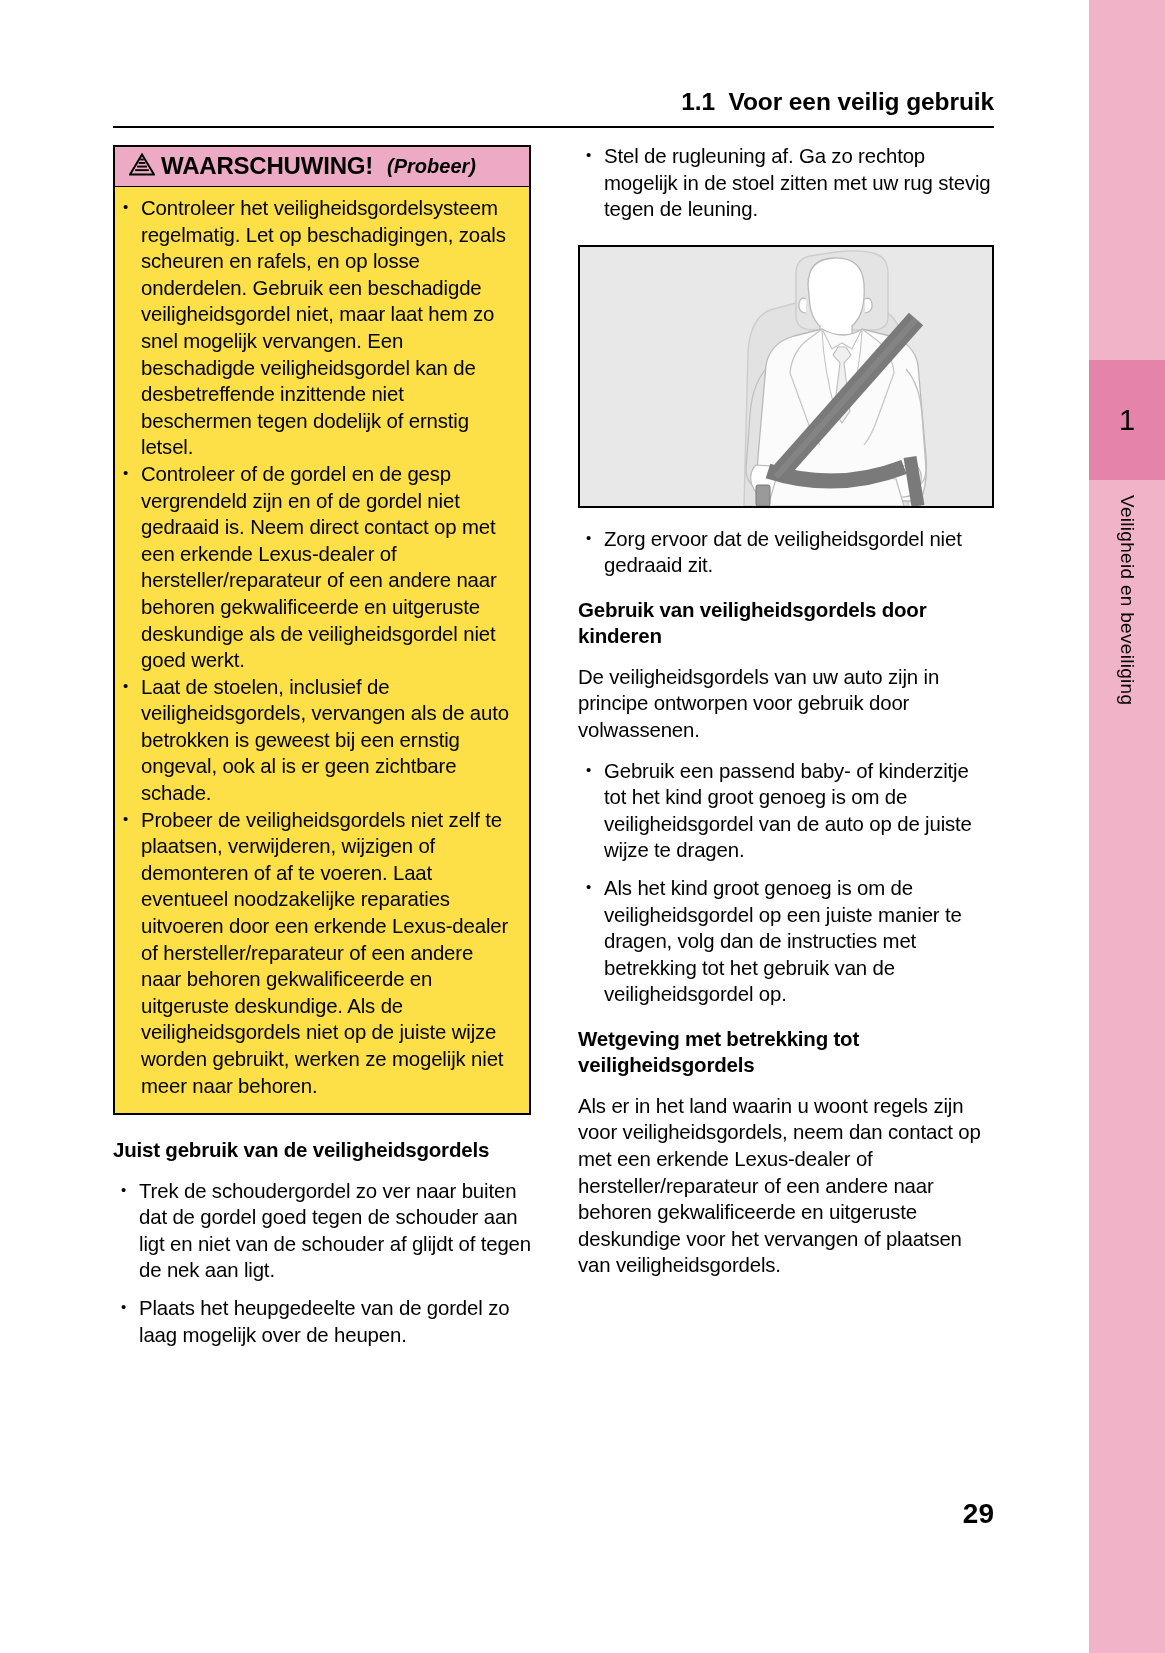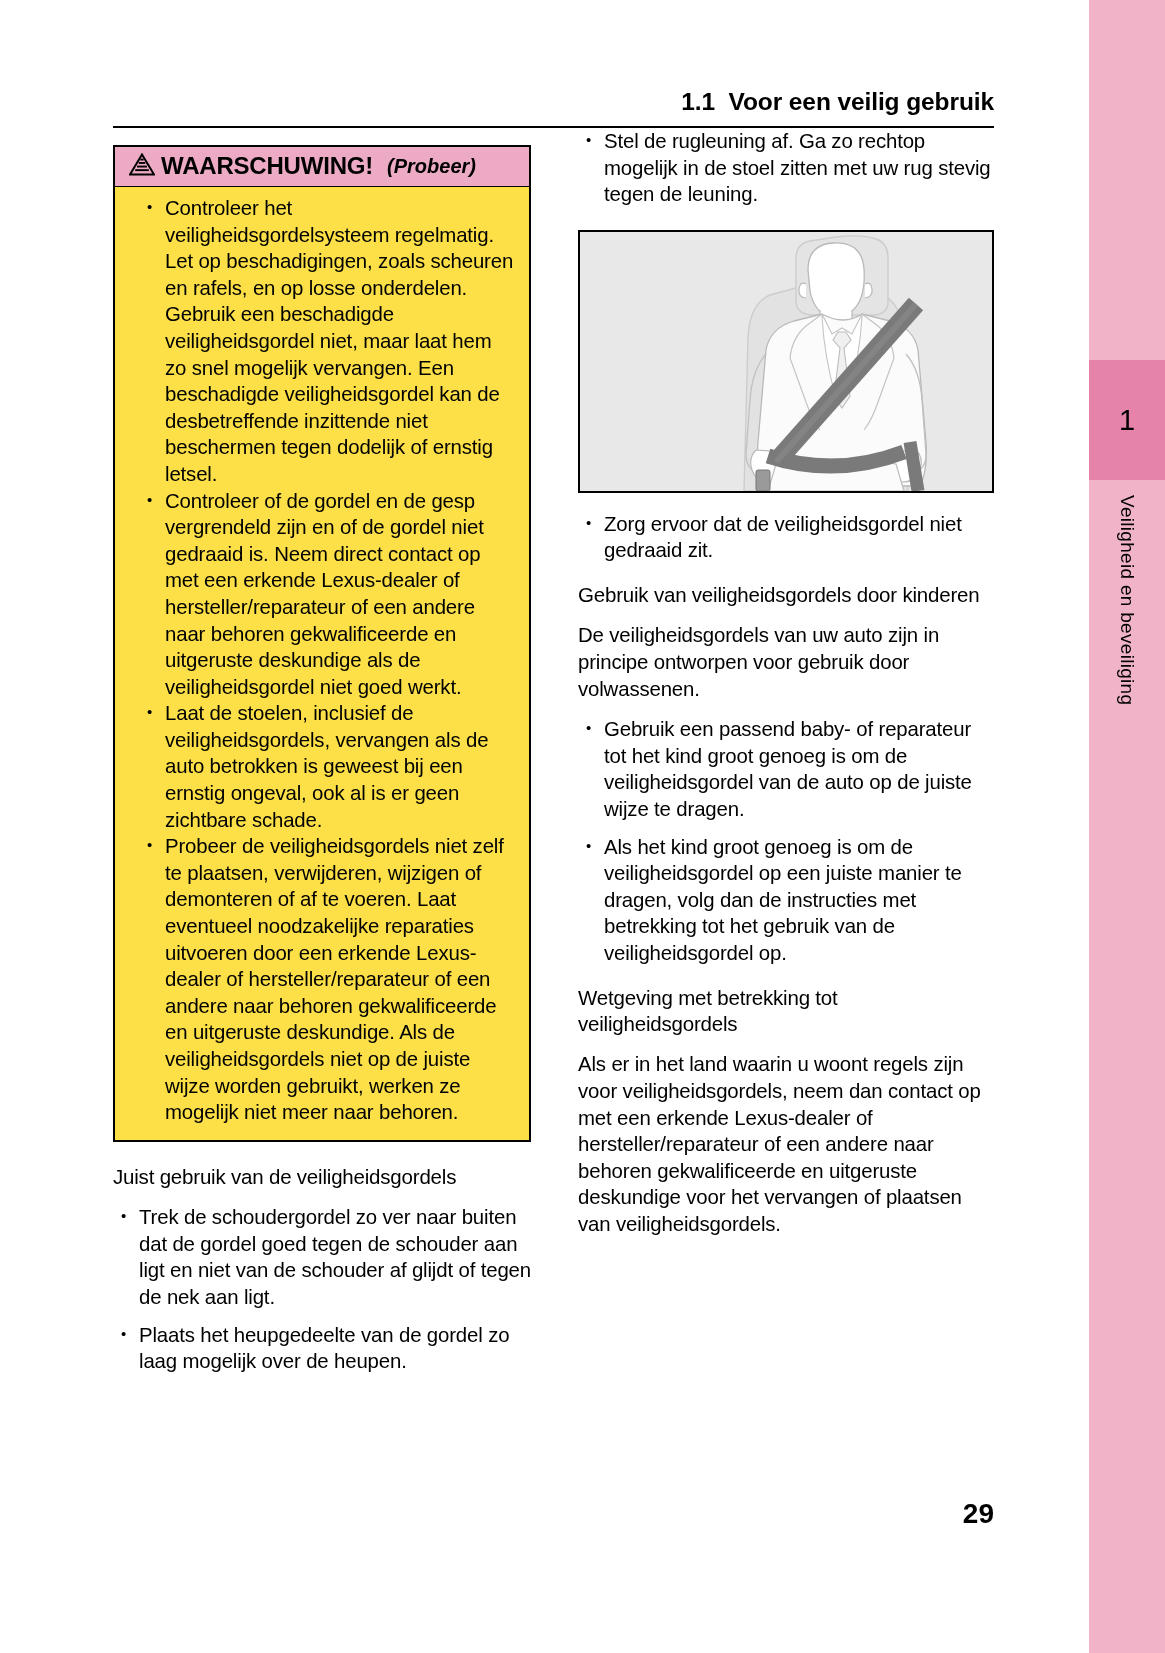--- a/index.html
+++ b/index.html
@@ -107,21 +107,21 @@
   
   .col-left {
     position: absolute;
     left: 113px;
     top: 145px;
     width: 418px;
   }
   .col-right {
     position: absolute;
     left: 578px;
-    top: 128px;
+    top: 143px;
     width: 416px;
   }
 
   
   .warn-box {
     border: 2px solid #000;
     box-sizing: border-box;
     background: #fde047;
   }
   .warn-head {
@@ -137,21 +137,21 @@
     font-weight: bold;
     letter-spacing: -0.2px;
   }
   .warn-cont {
     font-size: 20px;
     font-weight: bold;
     font-style: italic;
     margin-left: 8px;
   }
   .warn-body {
-    padding: 8px 12px 14px 24px;
+    padding: 8px 12px 14px 0;
   }
 
   ul.bullets {
     list-style: none;
     margin: 0;
     padding: 0;
   }
   ul.bullets li {
     position: relative;
     padding-left: 26px;
@@ -171,21 +171,21 @@
   
   .para {
     font-size: 20.4px;
     line-height: 26.6px;
     letter-spacing: -0.15px;
     margin: 0;
   }
   h3.subhead {
     font-size: 20.5px;
     line-height: 26.4px;
-    font-weight: normal;
+    font-weight: bold;
     margin: 0;
     letter-spacing: -0.2px;
   }
 
   .block-gap-18 { height: 18px; }
   .block-gap-14 { height: 14px; }
   .block-gap-22 { height: 22px; }
 
   
   .figure {
@@ -312,21 +312,21 @@
 
     <h3 class="subhead">Gebruik van veiligheidsgordels door kinderen</h3>
 
     <div class="block-gap-14"></div>
 
     <p class="para">De veiligheidsgordels van uw auto zijn in principe ontworpen voor gebruik door volwassenen.</p>
 
     <div class="block-gap-14"></div>
 
     <ul class="bullets">
-      <li>Gebruik een passend baby- of reparateur tot het kind groot genoeg is om de veiligheidsgordel van de auto op de juiste wijze te dragen.</li>
+      <li>Gebruik een passend baby- of kinderzitje tot het kind groot genoeg is om de veiligheidsgordel van de auto op de juiste wijze te dragen.</li>
       <li style="margin-top:11px">Als het kind groot genoeg is om de veiligheidsgordel op een juiste manier te dragen, volg dan de instructies met betrekking tot het gebruik van de veiligheidsgordel op.</li>
     </ul>
 
     <div class="block-gap-18"></div>
 
     <h3 class="subhead">Wetgeving met betrekking tot veiligheidsgordels</h3>
 
     <div class="block-gap-14"></div>
 
     <p class="para">Als er in het land waarin u woont regels zijn voor veiligheidsgordels, neem dan contact op met een erkende Lexus-dealer of hersteller/reparateur of een andere naar behoren gekwalificeerde en uitgeruste deskundige voor het vervangen of plaatsen van veiligheidsgordels.</p>

